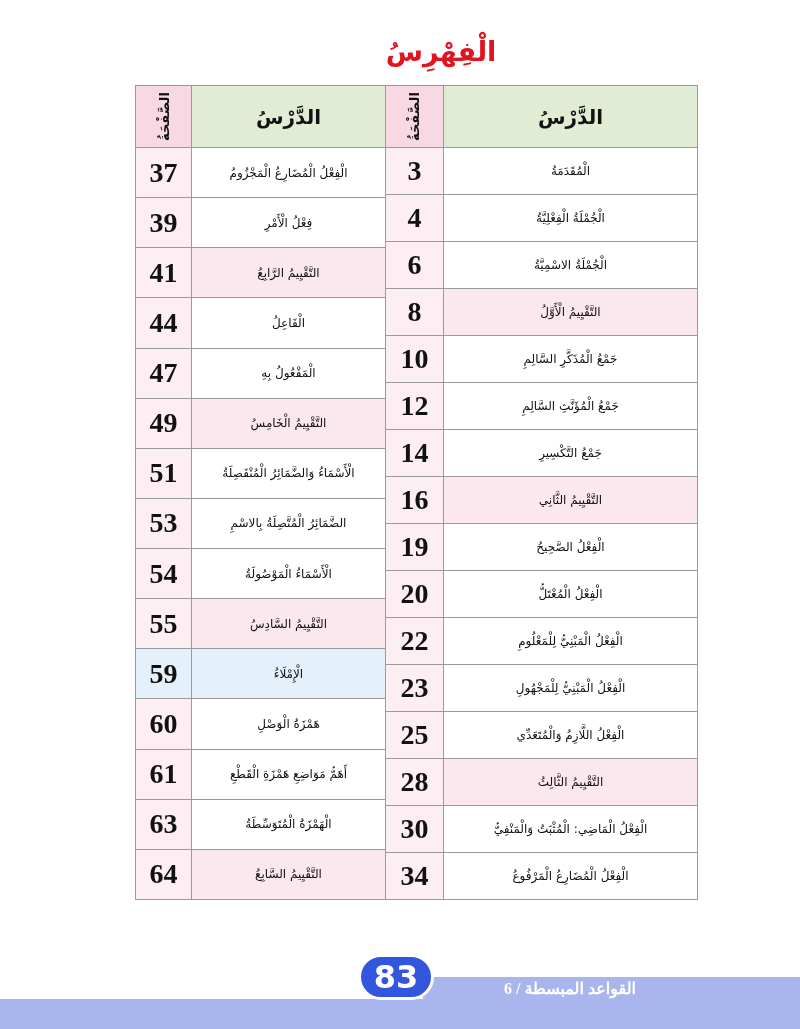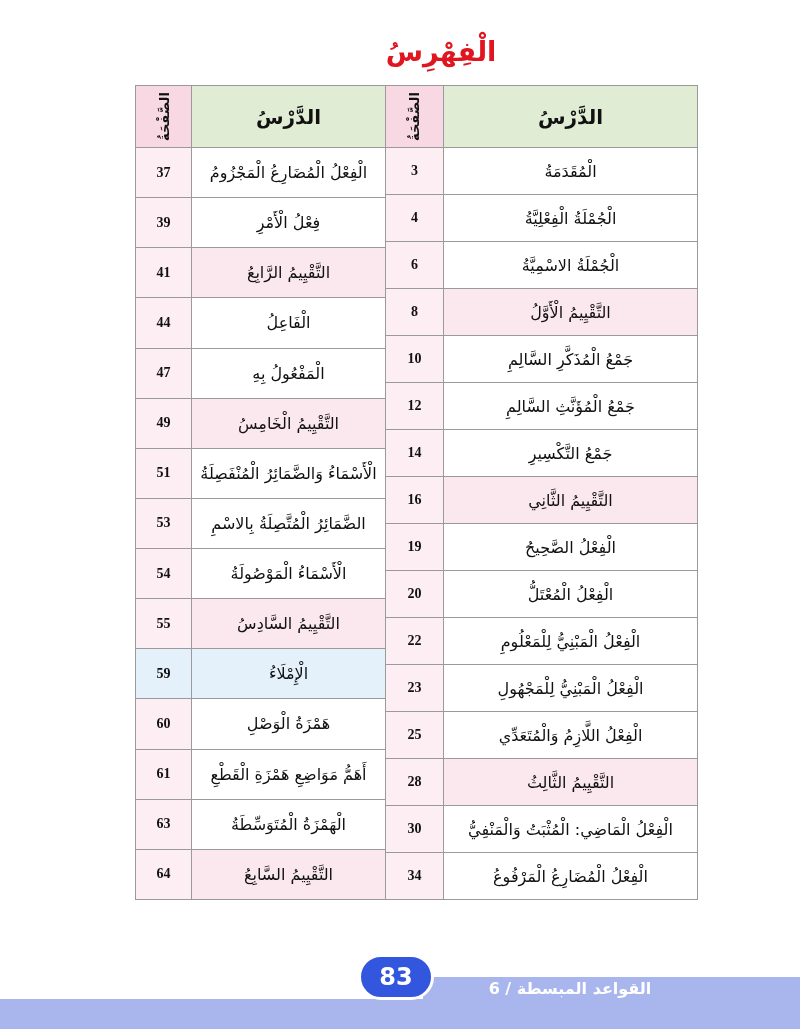--- a/index.html
+++ b/index.html
@@ -38,49 +38,50 @@
     font-size:20px;font-weight:bold;color:#111;margin-top:34px;
   }
   .rotated{
     transform:rotate(-90deg);white-space:nowrap;
     font-size:13px;font-weight:bold;color:#111;
     width:62px;margin-left:-3px;
   }
   td.page-cell{
     background:var(--cell-pink,#fdeef3);
     font-family:"Liberation Serif","DejaVu Serif",serif;
-    font-size:14px;font-weight:bold;color:#111;
+    font-size:28px;font-weight:bold;color:#111;
   }
   td.lesson-cell{
-    background:#ffffff;direction:rtl;font-size:16px;color:#111;
+    background:#ffffff;direction:rtl;font-size:12px;color:#111;
     white-space:nowrap;
   }
   tr.row-pink td.lesson-cell{background:var(--row-pink,#fbe8ef);}
   tr.row-blue td.lesson-cell,tr.row-blue td.page-cell{background:var(--row-blue,#e4f1fa);}
   
   .footer-band-right{
     position:absolute;left:423px;top:977px;width:377px;height:23px;
     background:var(--band-blue,#a9b6ee);
   }
   .footer-bar{
     position:absolute;left:0;top:999px;width:800px;height:30px;
     background:var(--band-blue,#a9b6ee);
   }
   .page-pill{
     position:absolute;left:358px;top:954px;width:70px;height:40px;
     background:var(--pill-blue,#3356df);border:3px solid #ffffff;
     border-radius:23px;display:flex;align-items:center;justify-content:center;
-    color:#ffffff;font-size:24px;font-weight:bold;
+    color:#ffffff;font-size:32px;font-weight:bold;
     font-family:"DejaVu Sans",sans-serif;
   }
   .footer-label{
     position:absolute;left:470px;top:975px;width:200px;height:26px;
     display:flex;align-items:center;justify-content:center;
     color:#ffffff;font-size:16px;font-weight:bold;direction:rtl;
     white-space:nowrap;
+    font-family:Liberation Serif, serif;
   }
 </style>
 </head>
 <body>
 
 <div class="page-title">الْفِهْرِسُ</div>
 
 <div class="toc-wrap">
 
   <table class="toc left-half">

